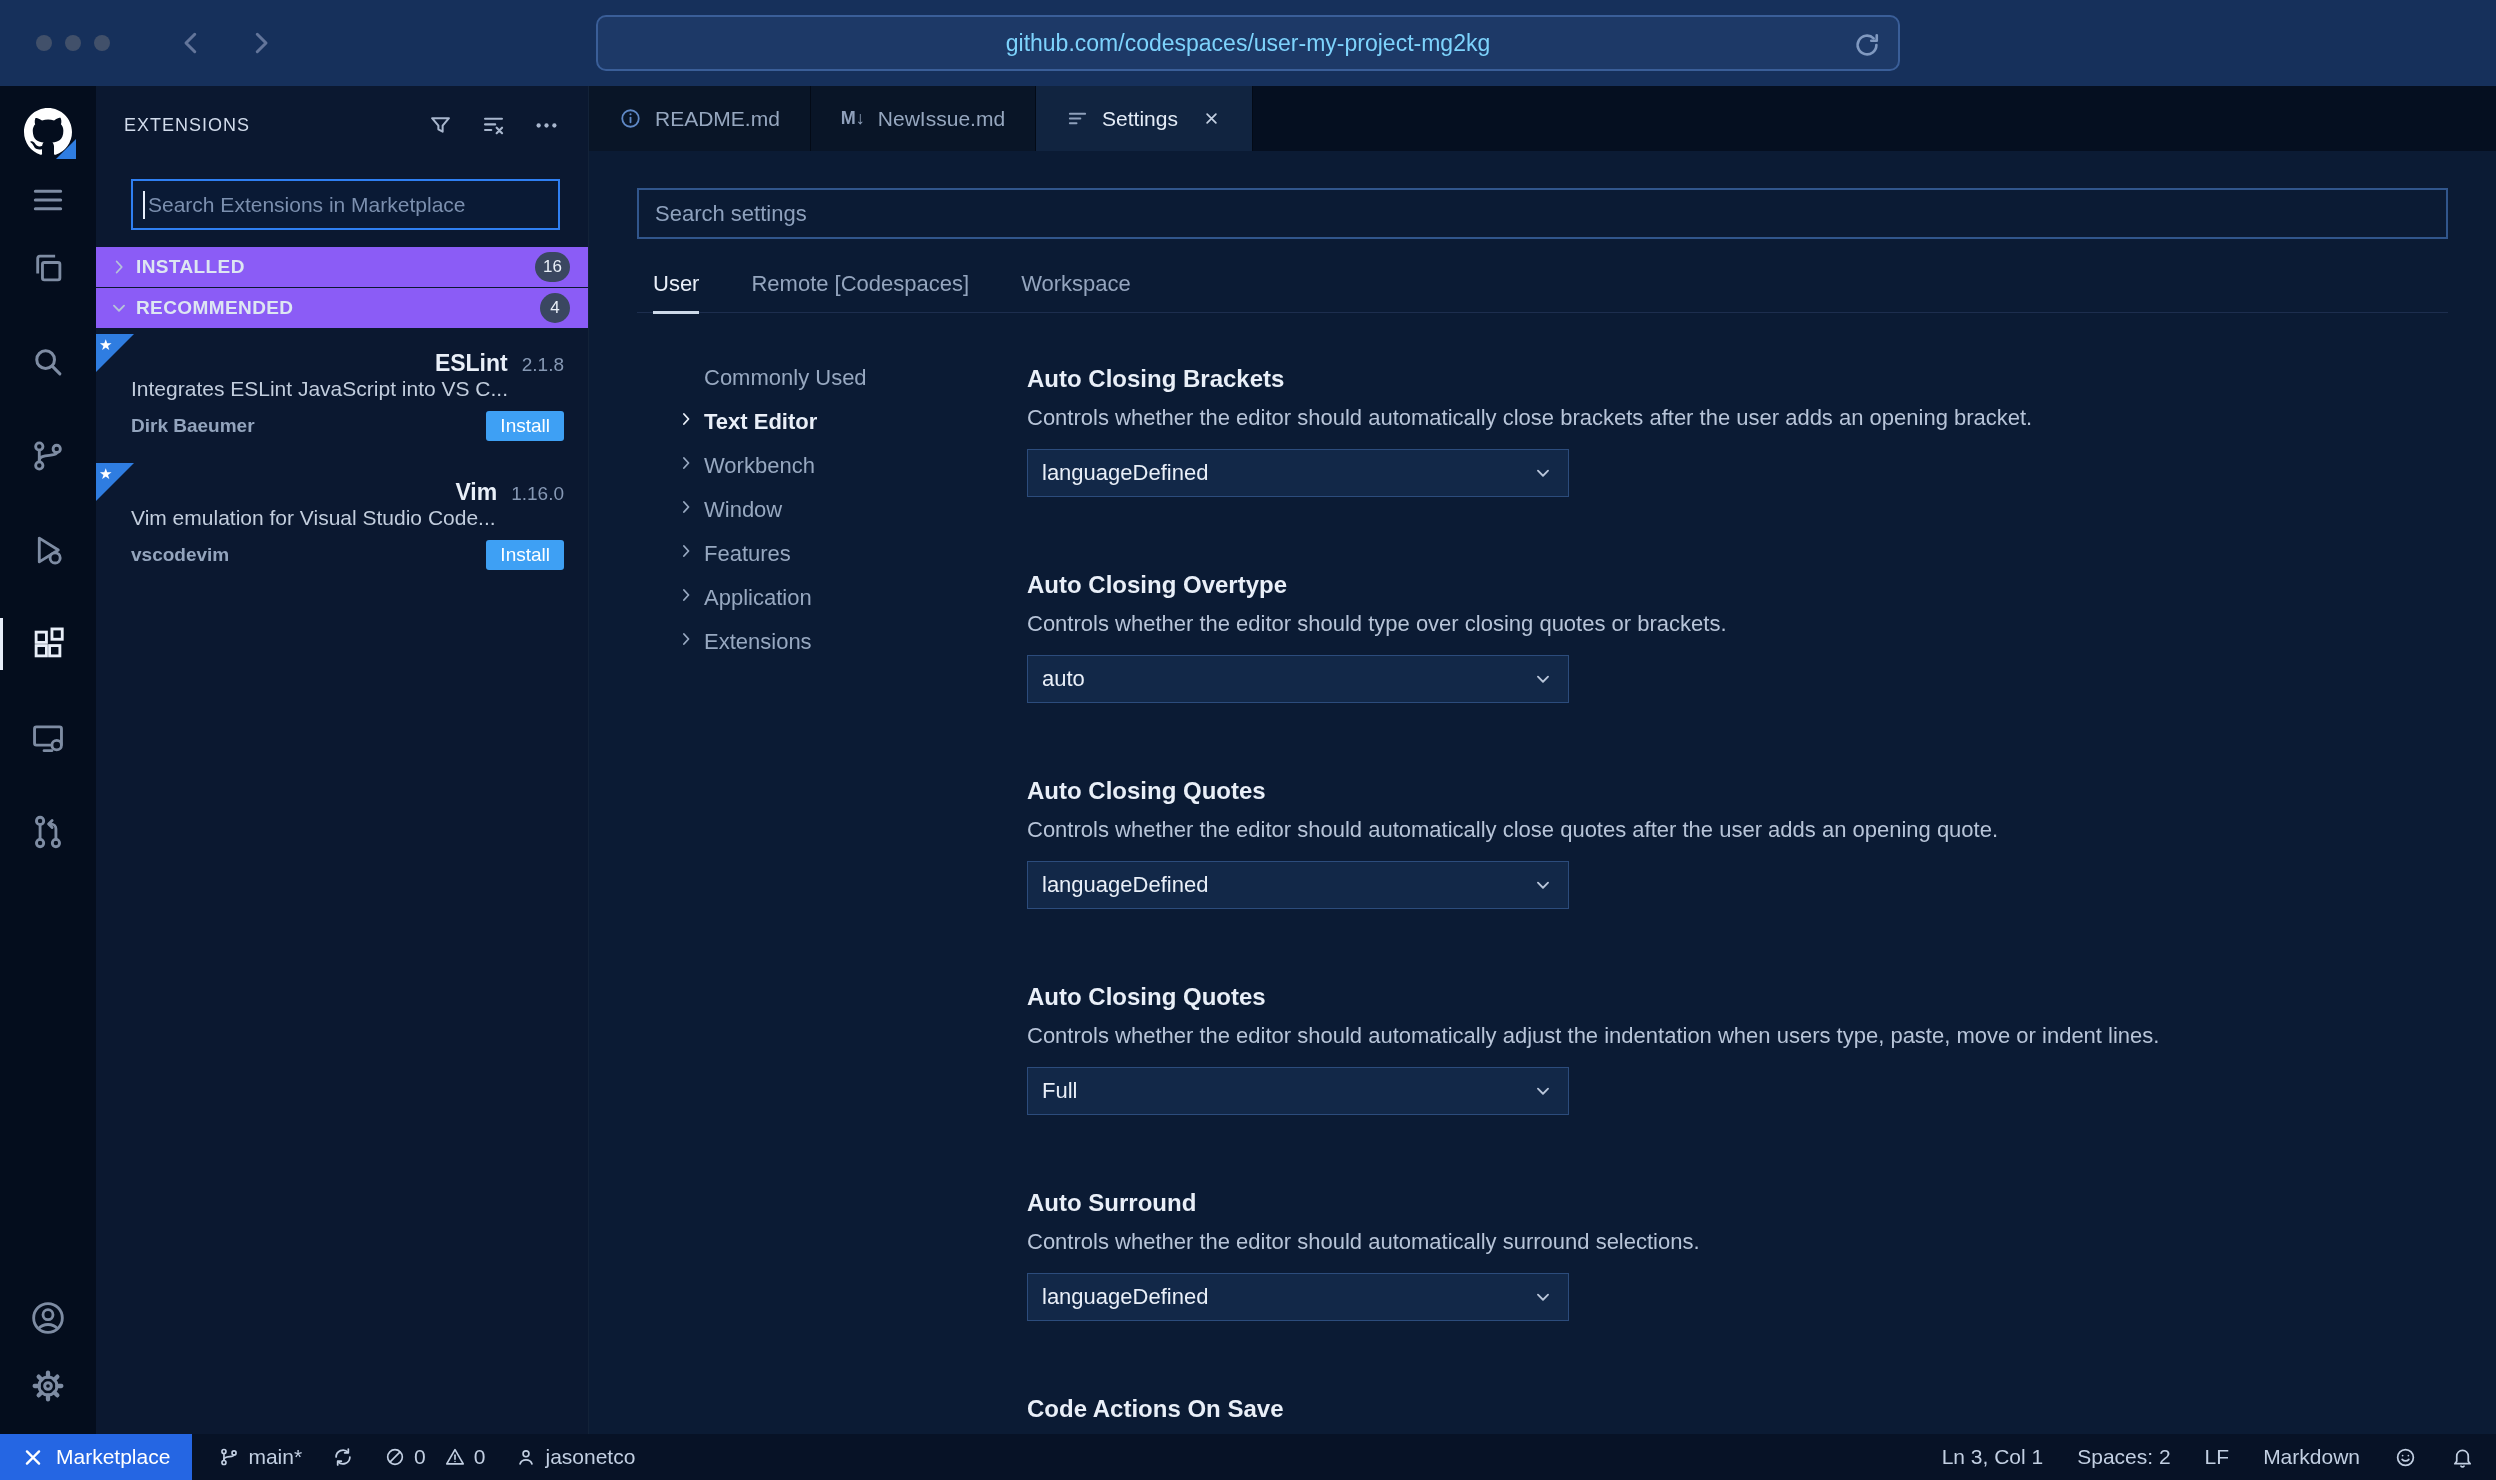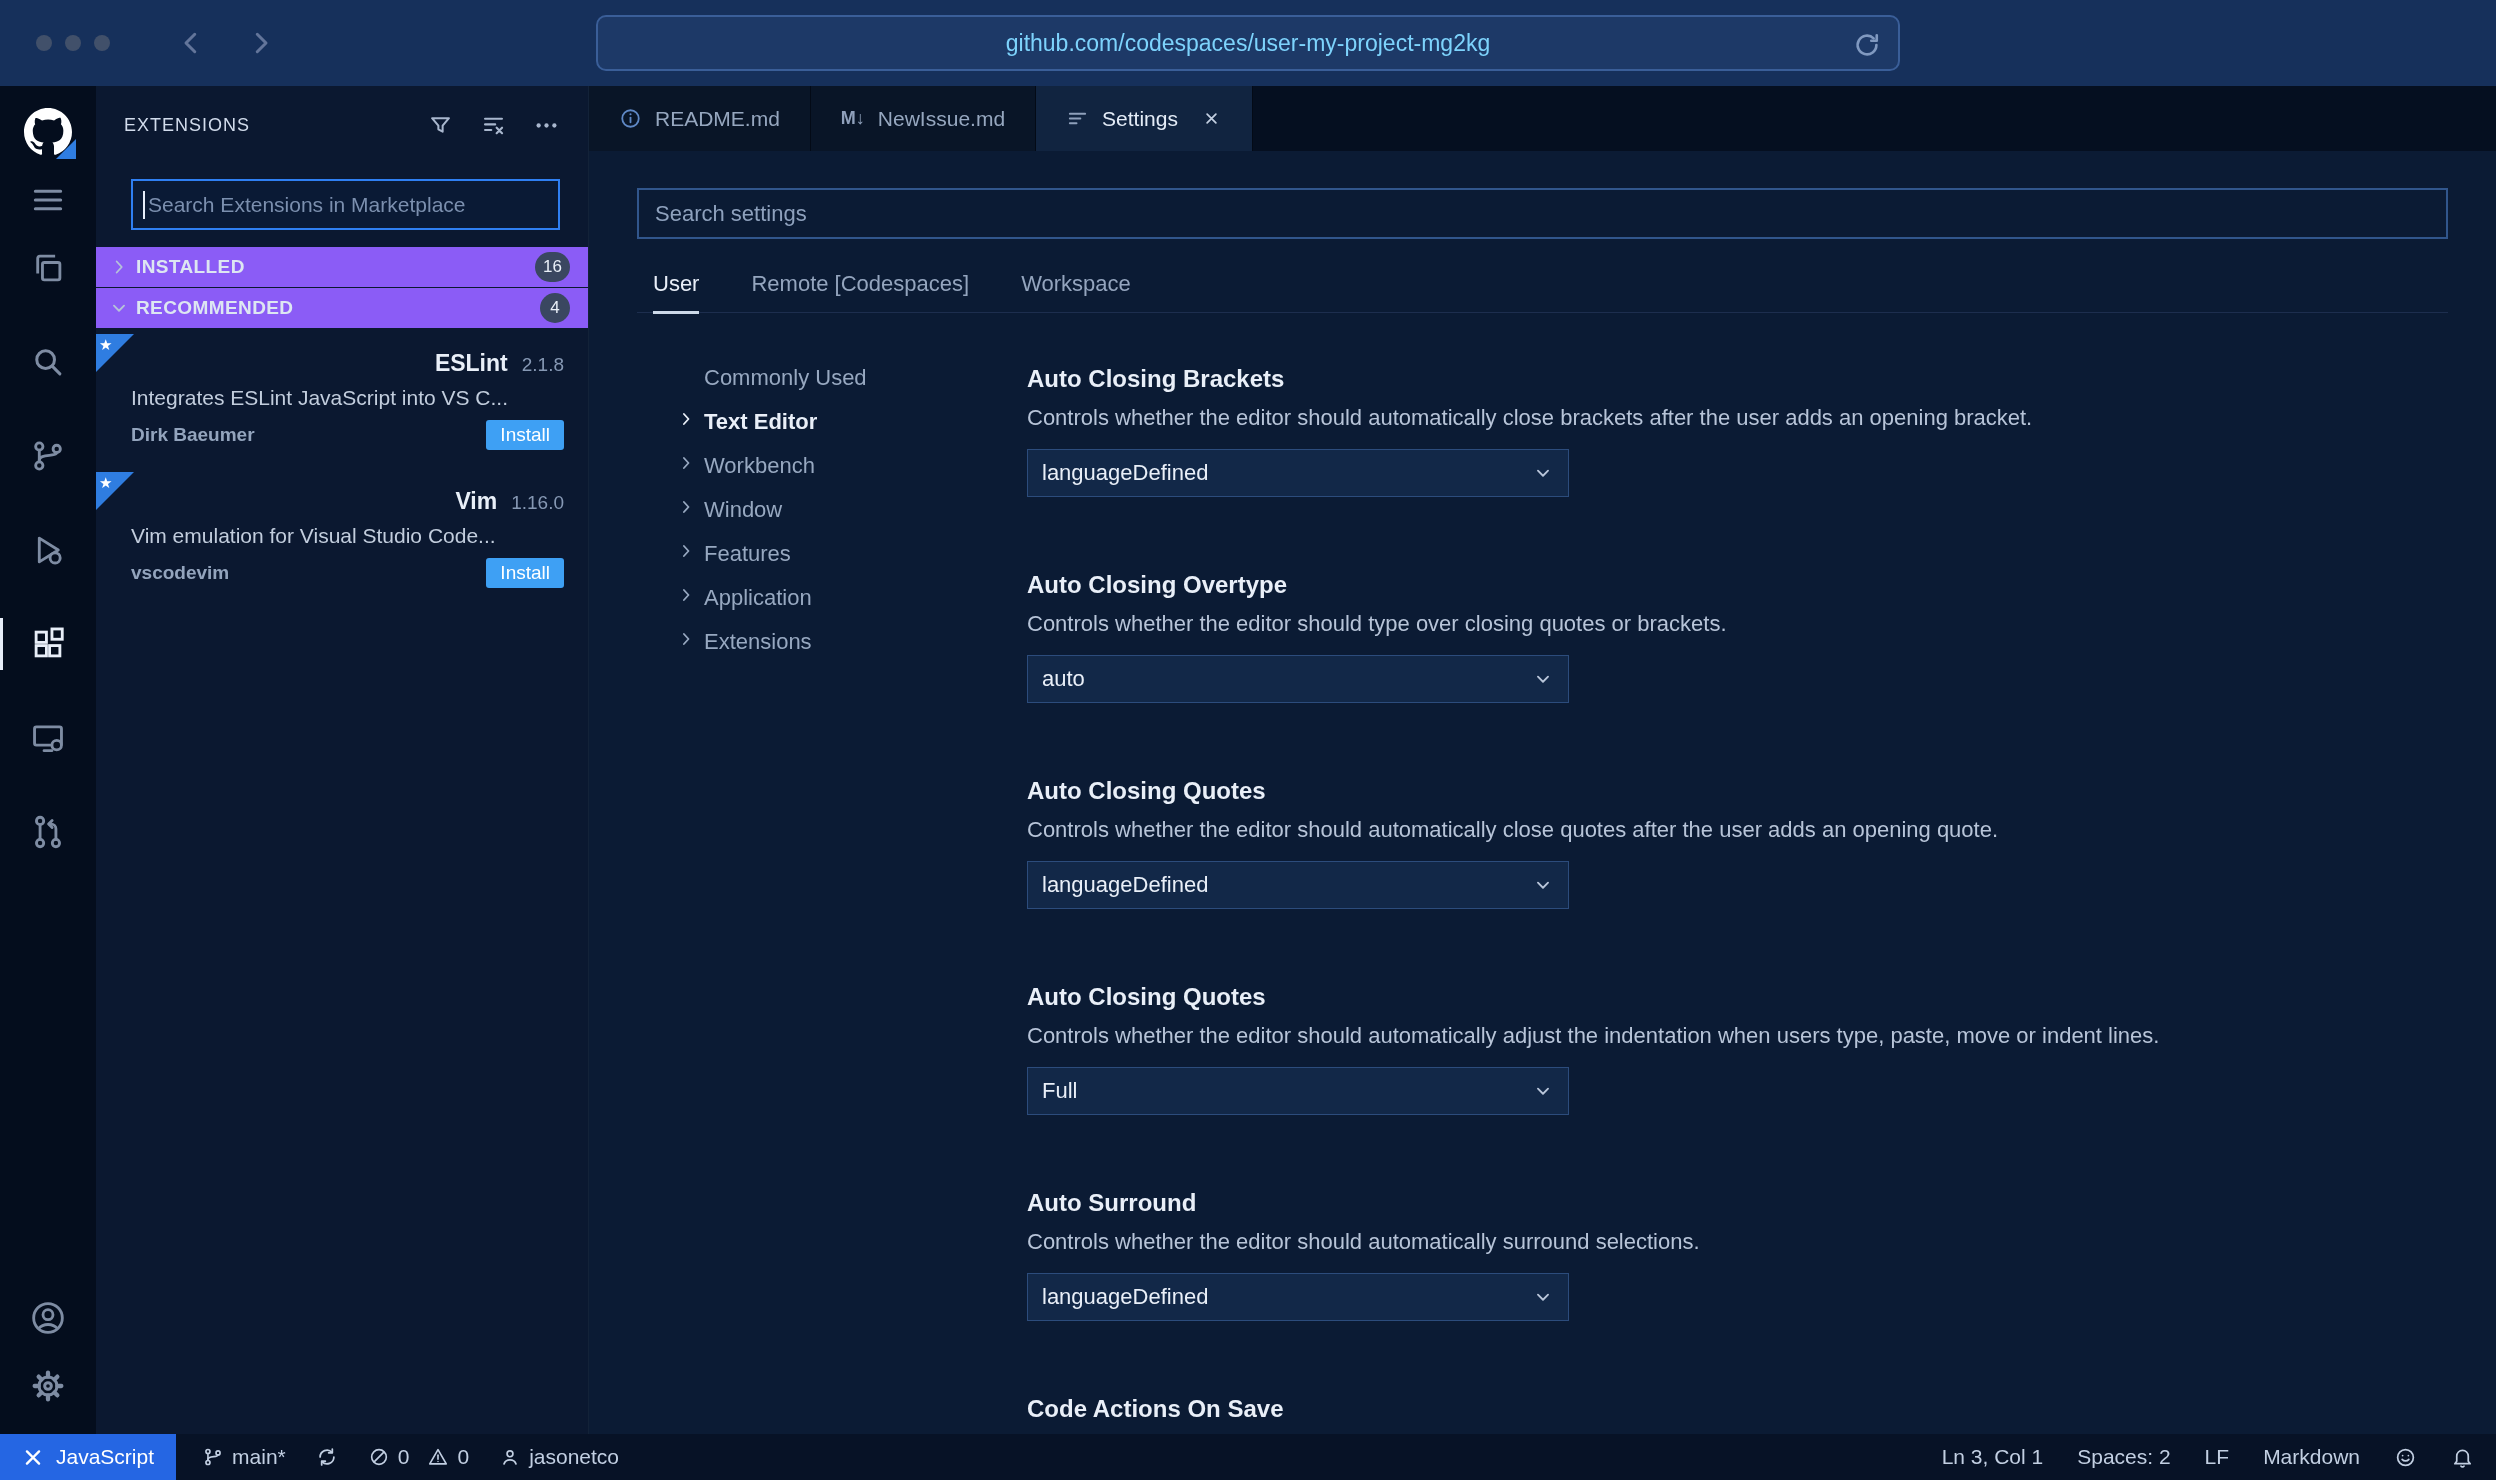--- a/index.html
+++ b/index.html
@@ -56,21 +56,21 @@
   .sb-section .lbl { font-size:19px; font-weight:bold; letter-spacing:.4px; color:#dde6f2; margin-left:6px; }
   .badge { margin-left:auto; min-width:30px; height:30px; border-radius:15px; background:#3a4760;
            color:#e9eff8; font-size:17px; display:flex; align-items:center; justify-content:center; padding:0 8px; }
   .ext-item { position:relative; padding:16px 24px 16px 35px; margin-top:6px; }
   .ext-flag { position:absolute; left:0; top:0; width:0; height:0;
               border-top:38px solid #2f7de1; border-right:38px solid transparent; }
   .ext-flag .star { position:absolute; left:3px; top:-36px; color:#fff; font-size:15px; }
   .ext-row1 { display:flex; align-items:baseline; gap:14px;justify-content:flex-end; }
   .ext-name { font-size:23px; font-weight:bold; color:#e9eff8; }
   .ext-ver { font-size:19px; color:#8698b4; }
-  .ext-desc { margin-top:9px; font-size:21px; color:#c2cddd; white-space:nowrap; overflow:hidden; }
+  .ext-desc { margin-top:0; font-size:21px; color:#c2cddd; white-space:nowrap; overflow:hidden; }
   .ext-row3 { margin-top:10px; display:flex; align-items:center; }
   .ext-author { font-size:19px; font-weight:bold; color:#93a4bd; }
   .install-btn { margin-left:auto; background:#3ea0f4; color:#ffffff; font-size:19px;
                  padding:4px 14px; border-radius:3px; border:none; font-family:inherit; cursor:pointer; }
 
   
   .editor { flex:1 1 auto; display:flex; flex-direction:column; background:#0b1b34; min-width:0; }
   .tabbar { height:65px; flex:0 0 65px; background:#050f20; display:flex; align-items:stretch; }
   .tab { display:flex; align-items:center; gap:13px; padding:0 30px; background:#091527;
          border-right:1px solid #030a16; color:#96a7bf; font-size:21px; cursor:pointer; }
@@ -484,21 +484,21 @@
   </div>
 
   <div class="statusbar">
     <div class="sb-codespaces">
       <span>
         <svg width="22" height="21" viewBox="0 0 20 19" fill="none" stroke="currentColor" stroke-width="2.2" stroke-linecap="round" stroke-linejoin="round">
             <path d="M4.5 4 10 9.5 4.5 15"></path>
             <path d="M15.5 4 10 9.5 15.5 15"></path>
           </svg>
       </span>
-      <span>JavaScript</span>
+      <span>Marketplace</span>
     </div>
 
     <div class="status-left">
       <div class="status-item">
         <span>
           <svg width="22" height="22" viewBox="0 0 24 24" fill="none" stroke="currentColor" stroke-width="1.8" stroke-linecap="round">
               <circle cx="6.5" cy="6" r="2.2"></circle>
               <circle cx="6.5" cy="18" r="2.2"></circle>
               <circle cx="17.5" cy="7.5" r="2.2"></circle>
               <path d="M6.5 8.2v7.6"></path>

